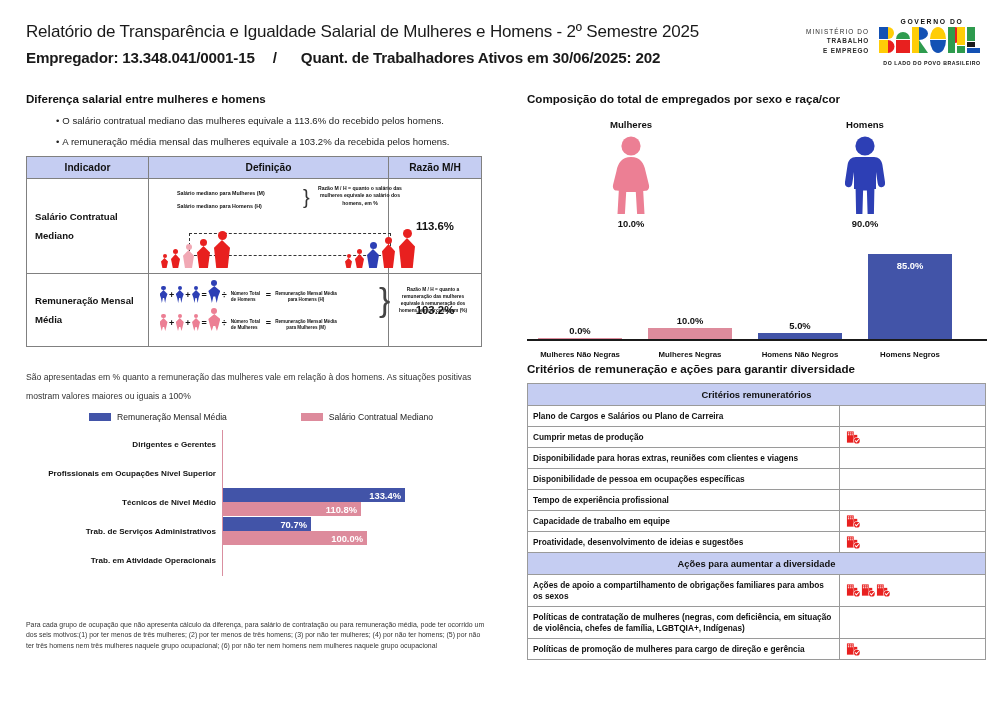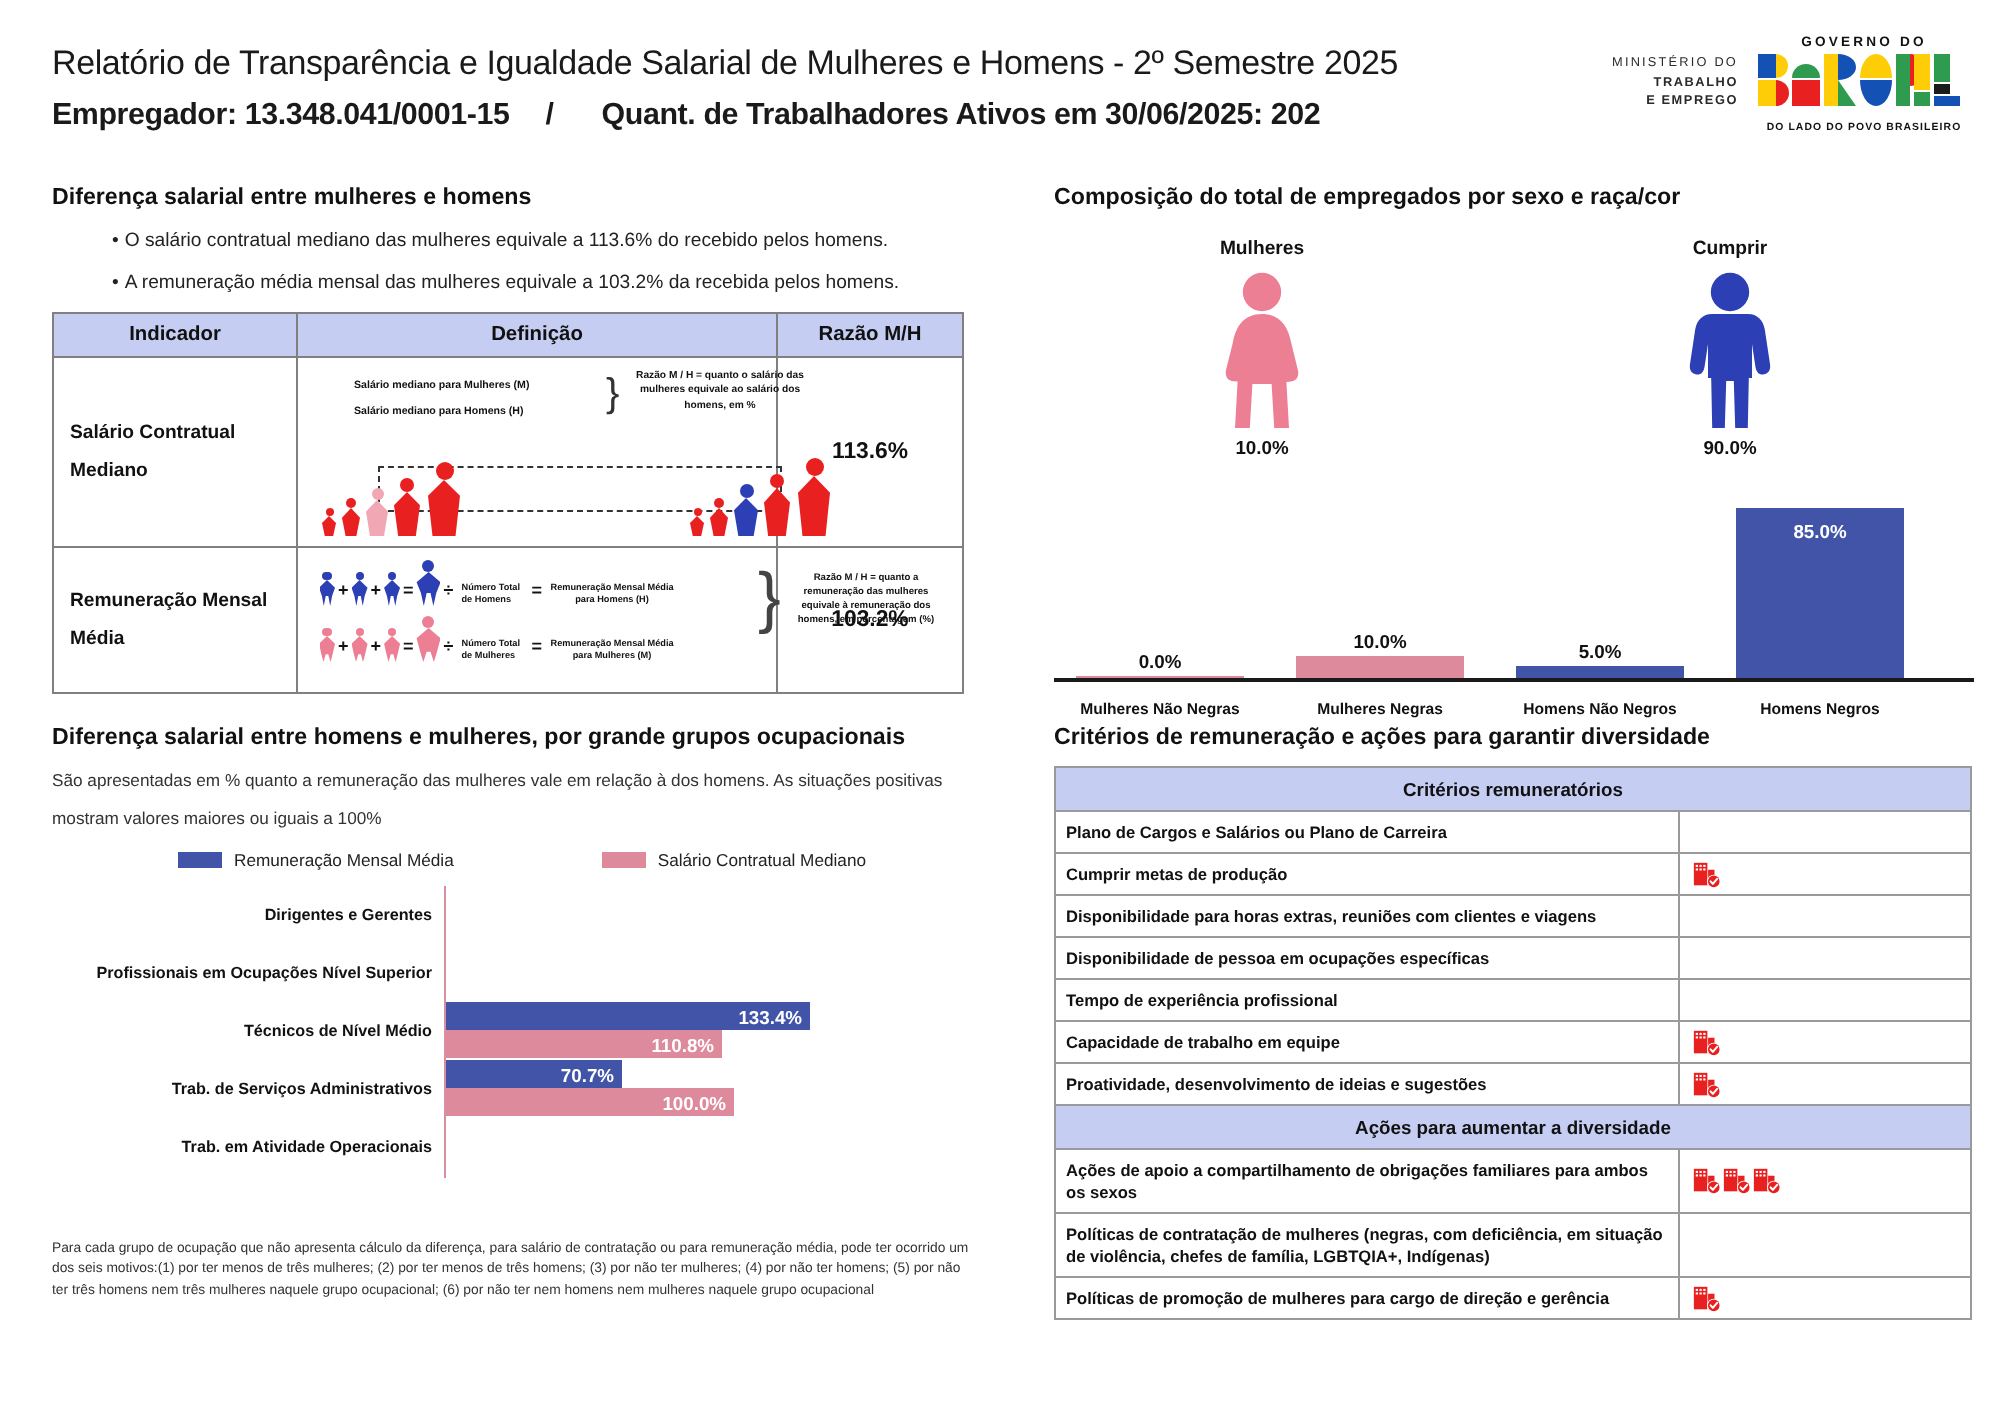--- a/index.html
+++ b/index.html
@@ -459,21 +459,20 @@
               <div class="def2-note">Razão M / H = quanto a remuneração das mulheres equivale à remuneração dos homens, em porcentagem (%)</div>
             </div>
           </td>
           <td class="c-ratio">103.2%</td>
         </tr>
       </tbody>
     </table>
   </div>
 
   <div class="occ-wrap">
-    <div class="sec-h">Diferença salarial entre homens e mulheres, por grande grupos ocupacionais</div>
     <div class="occ-sub">
       <div>São apresentadas em % quanto a remuneração das mulheres vale em relação à dos homens. As situações positivas</div>
       <div>mostram valores maiores ou iguais a 100%</div>
     </div>
 
     <div class="legend">
       <div class="legend-item">
         <span class="legend-sw bar-blue"></span>
         <span class="legend-tx">Remuneração Mensal Média</span>
       </div>
@@ -529,21 +528,21 @@
       <div class="pic-group" style="left:44px;top:14px;">
         <div class="pic-title">Mulheres</div>
         <svg class="person-svg" width="46" height="78" viewBox="0 0 46 78">
           <circle cx="23" cy="10" r="9.6" fill="#ec7f94"></circle>
           <path d="M23 21 c-9 0-13 6-14.5 14 L5 49 c-0.6 3.6 1.2 5.4 3.6 5.6 l2.2 0.2 L9.5 78 h7.4 l1.3-22 h9.6 l1.3 22 h7.4 L35.2 55 l2.2-0.2 c2.4-0.2 4.2-2 3.6-5.6 L37.5 35 C36 27 32 21 23 21 z" fill="#ec7f94"></path>
         </svg>
         <div class="pic-pct">10.0%</div>
       </div>
 
       <div class="pic-group" style="left:278px;top:14px;">
-        <div class="pic-title">Cumprir</div>
+        <div class="pic-title">Homens</div>
         <svg class="person-svg" width="46" height="78" viewBox="0 0 46 78">
           <circle cx="23" cy="10" r="9.6" fill="#2d3fb5"></circle>
           <path d="M14 21 h18 c4.6 0 7.6 3 8.4 7.8 L43 46 c0.5 3.2-1 5-3.3 5.2 -2.2 0.2-3.6-1.2-4-4 L34 36 v17 h-1.6 l-0.5 25 h-6.3 l-0.7-23.5 h-3.8 L20.4 78 h-6.3 L13.6 53 H12 V36 L10.3 47.2 c-0.4 2.8-1.8 4.2-4 4 C4 51 2.5 49.2 3 46 l2.6-17.2 C6.4 24 9.4 21 14 21 z" fill="#2d3fb5"></path>
         </svg>
         <div class="pic-pct">90.0%</div>
       </div>
 
       <div class="bars">
         <div class="bars-axis"></div>
 

